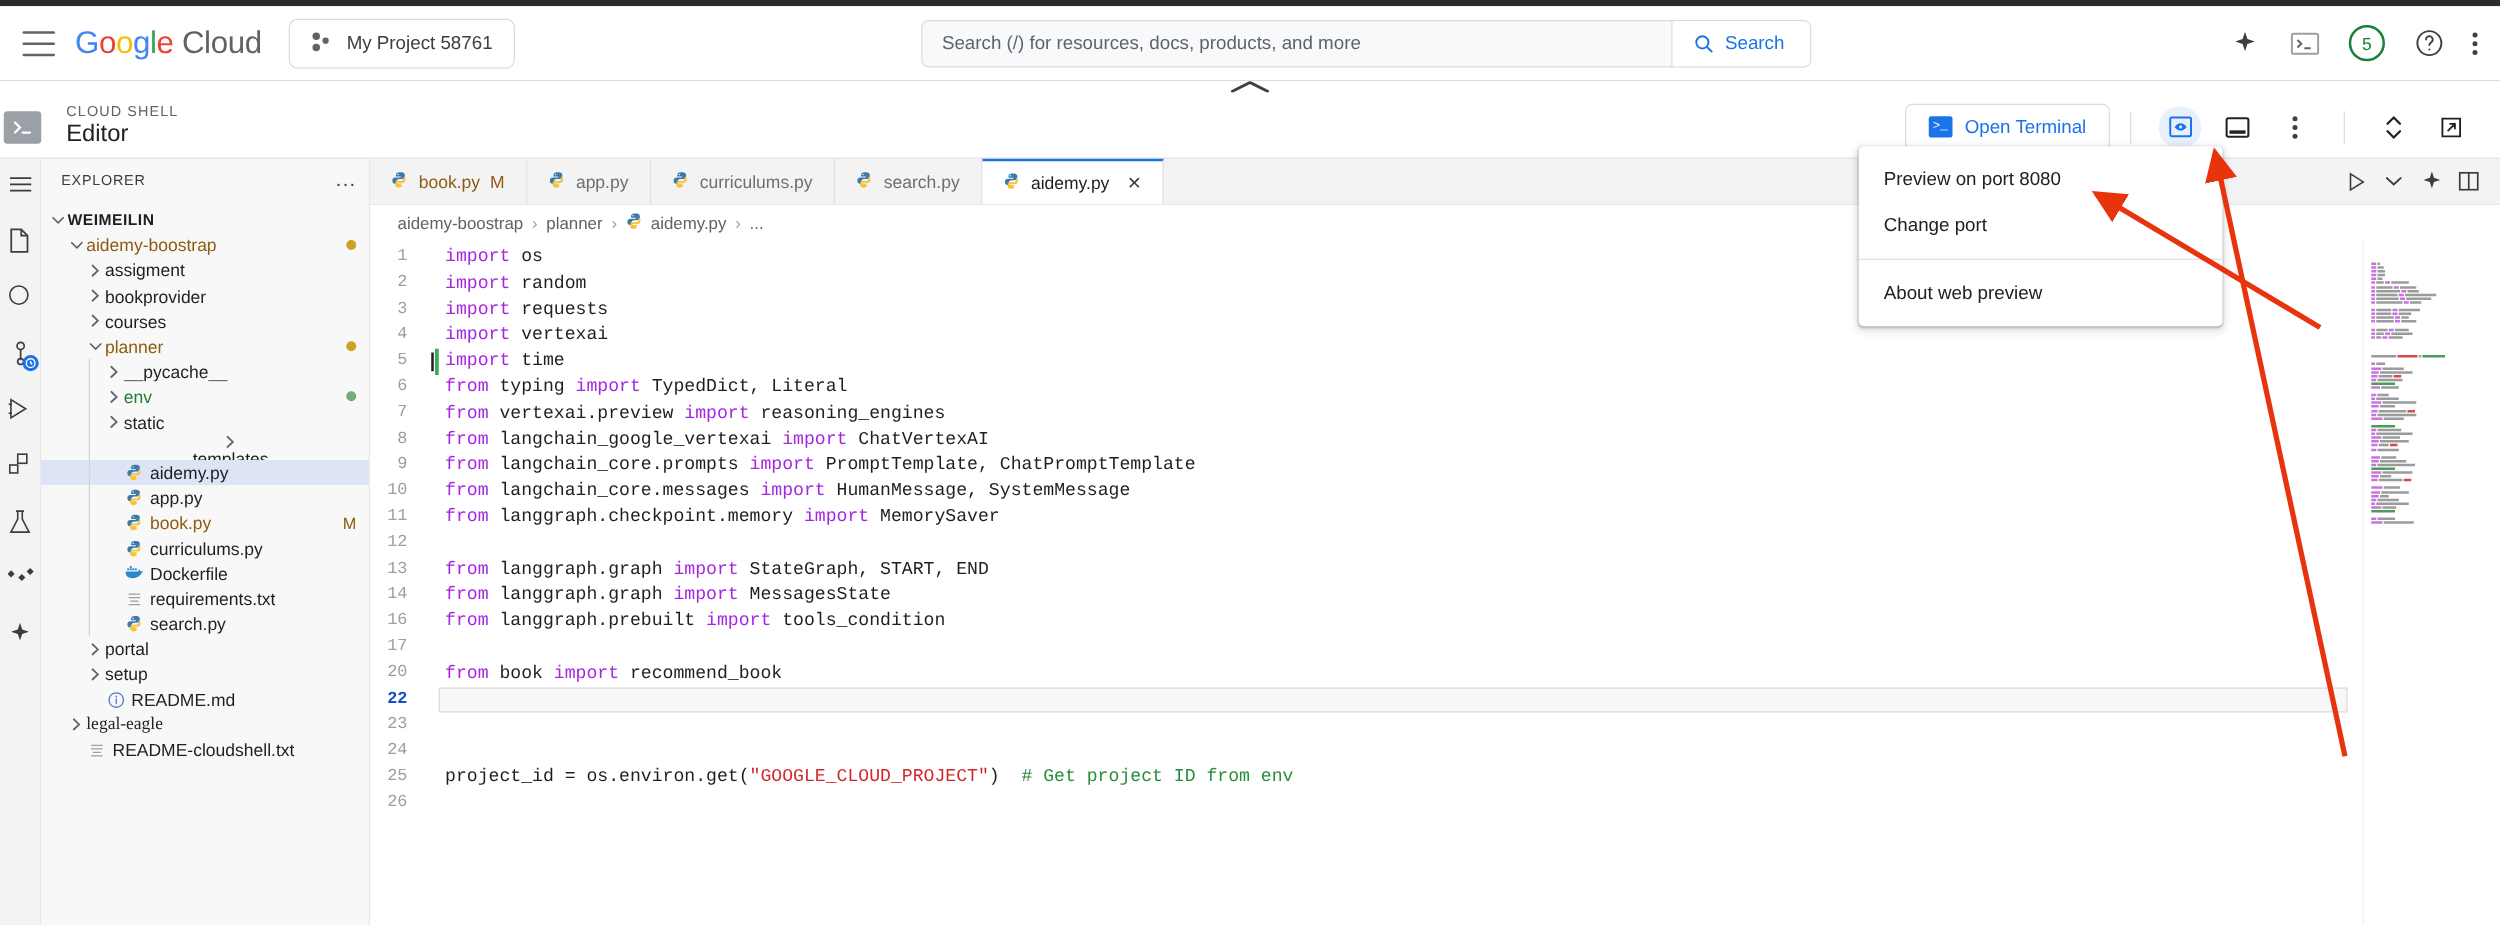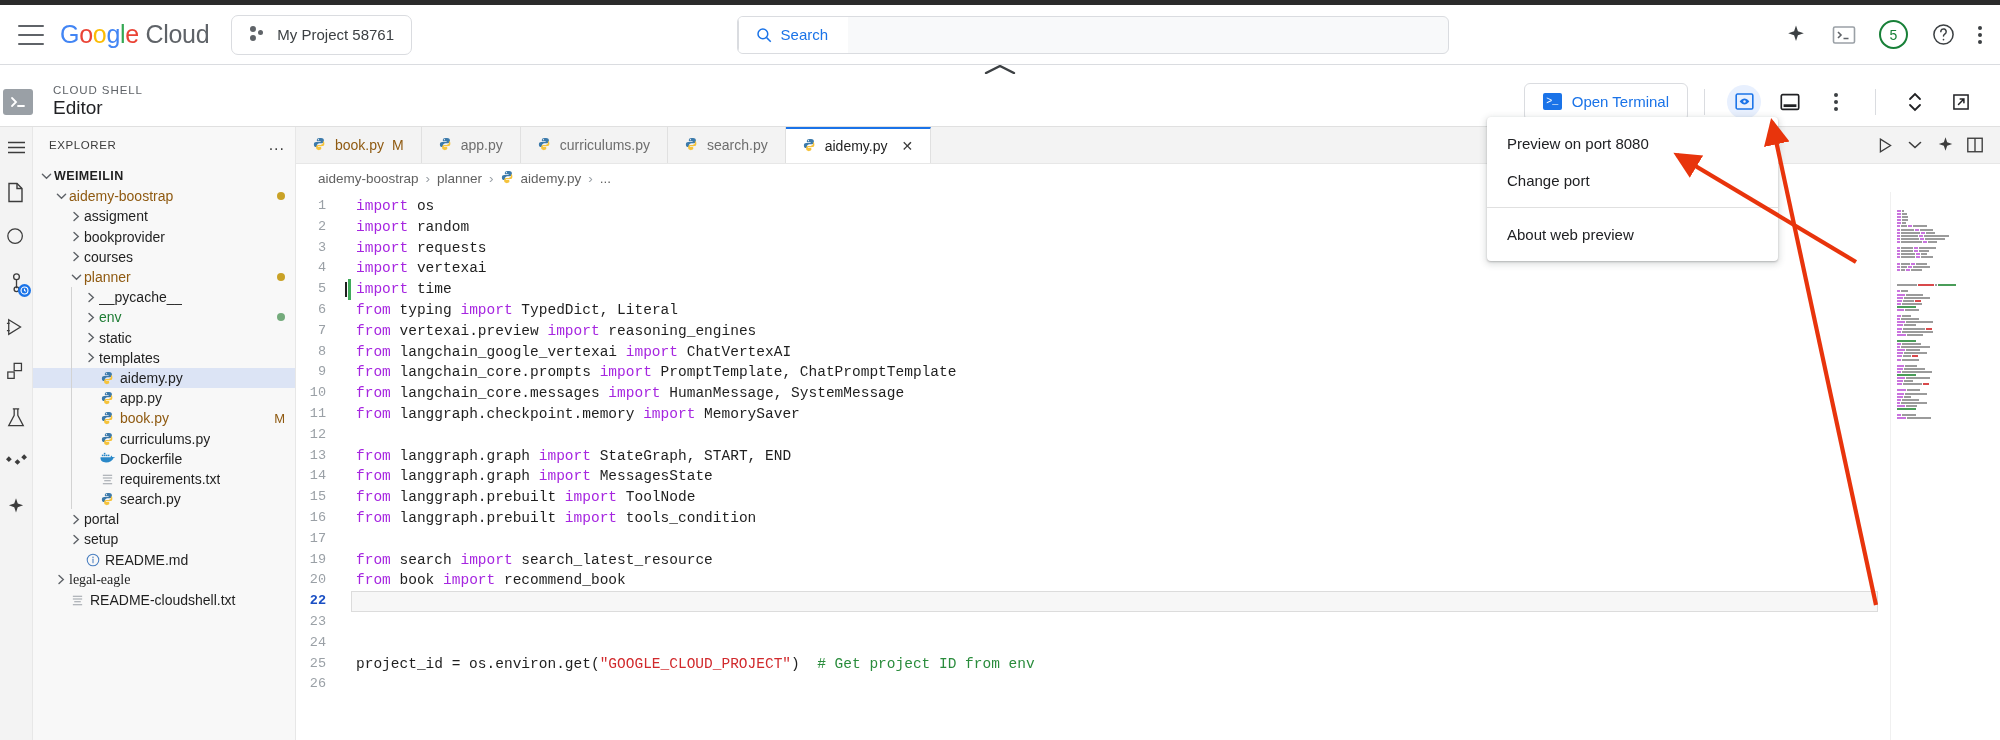--- a/index.html
+++ b/index.html
@@ -241,20 +241,21 @@
     <span class="proj-icon">
         <i></i>
         <i></i>
         <i></i>
       </span>
     <span>My Project 58761</span>
   </div>
 
   <div class="search-wrap">
     <div class="search-box">
+      <input class="search-input" type="text" placeholder="Search (/) for resources, docs, products, and more" style="">
       <div class="search-btn">
         <svg width="18" height="18" viewBox="0 0 24 24" fill="none" stroke="#1a73e8" stroke-width="2">
           <circle cx="10.5" cy="10.5" r="6.5"></circle>
             <line x1="15.5" y1="15.5" x2="21" y2="21"></line>
         </svg>
         <span>Search</span>
       </div>
     </div>
   </div>
 
@@ -499,21 +500,21 @@
         </div>
         <div class="row" style="padding-left: 51px;">
           <div class="guide" style="left: 38px;"></div>
           <span class="chev">
             <svg width="9" height="11" viewBox="0 0 9 11" fill="none" stroke="#5f6368" stroke-width="1.4" stroke-linecap="round">
               <path d="M2 1.4L6.3 5.5 2 9.6"></path>
             </svg>
           </span>
           <span class="fname">static</span>
         </div>
-        <div class="row" style="padding-left: 51px;">
+        <div class="row" style="padding-left: 51px; flex-direction: column;">
           <div class="guide" style="left: 38px;"></div>
           <span class="chev">
             <svg width="9" height="11" viewBox="0 0 9 11" fill="none" stroke="#5f6368" stroke-width="1.4" stroke-linecap="round">
               <path d="M2 1.4L6.3 5.5 2 9.6"></path>
             </svg>
           </span>
           <span class="fname">templates</span>
         </div>
         <div class="row selected" style="padding-left: 51px;">
           <div class="guide" style="left: 38px;"></div>
@@ -750,24 +751,22 @@
             <div class="cline"><span class="lnum">5</span><span class="gutter-mark added"></span><span class="ctext"><span class="kw">import</span><span> time</span><span class="cursor" style="position: absolute; left: -6px; top: 3px;"></span></span></div>
             <div class="cline"><span class="lnum">6</span><span class="gutter-mark"></span><span class="ctext"><span class="kw">from</span><span> typing </span><span class="kw">import</span><span> TypedDict, Literal</span></span></div>
             <div class="cline"><span class="lnum">7</span><span class="gutter-mark"></span><span class="ctext"><span class="kw">from</span><span> vertexai.preview </span><span class="kw">import</span><span> reasoning_engines</span></span></div>
             <div class="cline"><span class="lnum">8</span><span class="gutter-mark"></span><span class="ctext"><span class="kw">from</span><span> langchain_google_vertexai </span><span class="kw">import</span><span> ChatVertexAI</span></span></div>
             <div class="cline"><span class="lnum">9</span><span class="gutter-mark"></span><span class="ctext"><span class="kw">from</span><span> langchain_core.prompts </span><span class="kw">import</span><span> PromptTemplate, ChatPromptTemplate</span></span></div>
             <div class="cline"><span class="lnum">10</span><span class="gutter-mark"></span><span class="ctext"><span class="kw">from</span><span> langchain_core.messages </span><span class="kw">import</span><span> HumanMessage, SystemMessage</span></span></div>
             <div class="cline"><span class="lnum">11</span><span class="gutter-mark"></span><span class="ctext"><span class="kw">from</span><span> langgraph.checkpoint.memory </span><span class="kw">import</span><span> MemorySaver</span></span></div>
             <div class="cline"><span class="lnum">12</span><span class="gutter-mark"></span><span class="ctext"></span></div>
             <div class="cline"><span class="lnum">13</span><span class="gutter-mark"></span><span class="ctext"><span class="kw">from</span><span> langgraph.graph </span><span class="kw">import</span><span> StateGraph, START, END</span></span></div>
             <div class="cline"><span class="lnum">14</span><span class="gutter-mark"></span><span class="ctext"><span class="kw">from</span><span> langgraph.graph </span><span class="kw">import</span><span> MessagesState</span></span></div>
-            <div class="cline"><span class="lnum">15</span><span class="gutter-mark"></span><span class="ctext"><span class="kw">from</span><span> langgraph.prebuilt </span><span class="kw">import</span><span> ToolNode</span></span></div>
             <div class="cline"><span class="lnum">16</span><span class="gutter-mark"></span><span class="ctext"><span class="kw">from</span><span> langgraph.prebuilt </span><span class="kw">import</span><span> tools_condition</span></span></div>
             <div class="cline"><span class="lnum">17</span><span class="gutter-mark"></span><span class="ctext"></span></div>
-            <div class="cline"><span class="lnum">19</span><span class="gutter-mark"></span><span class="ctext"><span class="kw">from</span><span> search </span><span class="kw">import</span><span> search_latest_resource</span></span></div>
             <div class="cline"><span class="lnum">20</span><span class="gutter-mark"></span><span class="ctext"><span class="kw">from</span><span> book </span><span class="kw">import</span><span> recommend_book</span></span></div>
             <div class="cline current"><span class="lnum">22</span><span class="gutter-mark"></span><span class="ctext"><span class="ctext-box"></span></span></div>
             <div class="cline"><span class="lnum">23</span><span class="gutter-mark"></span><span class="ctext"></span></div>
             <div class="cline"><span class="lnum">24</span><span class="gutter-mark"></span><span class="ctext"></span></div>
             <div class="cline"><span class="lnum">25</span><span class="gutter-mark"></span><span class="ctext"><span>project_id = os.environ.get(</span><span class="str">"GOOGLE_CLOUD_PROJECT"</span><span>)  </span><span class="cmt"># Get project ID from env</span></span></div>
             <div class="cline"><span class="lnum">26</span><span class="gutter-mark"></span><span class="ctext"></span></div>
           </div>
       </div>
       <div class="minimap" id="minimap">
           <div class="mm-line" style="display: flex; gap: 1px;">

